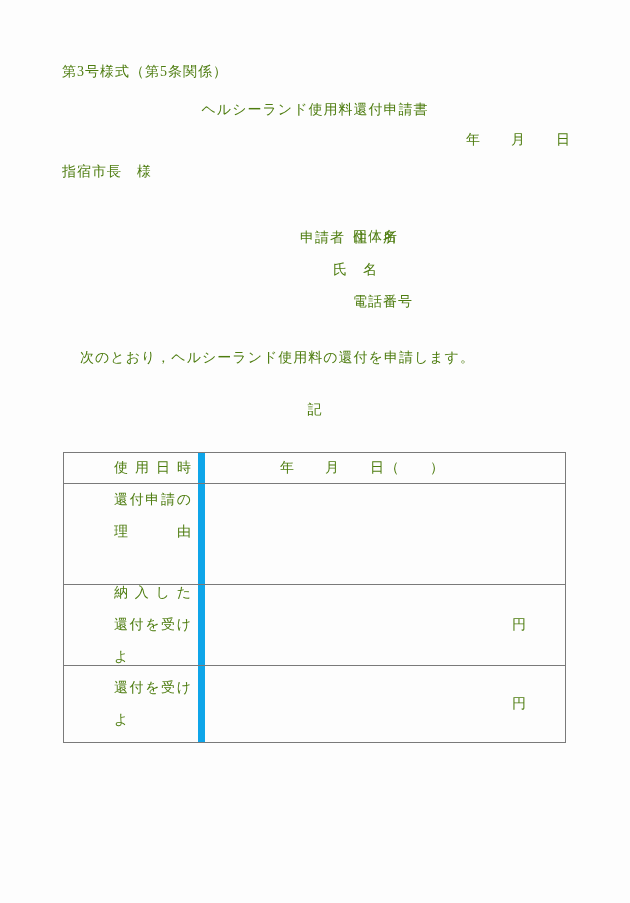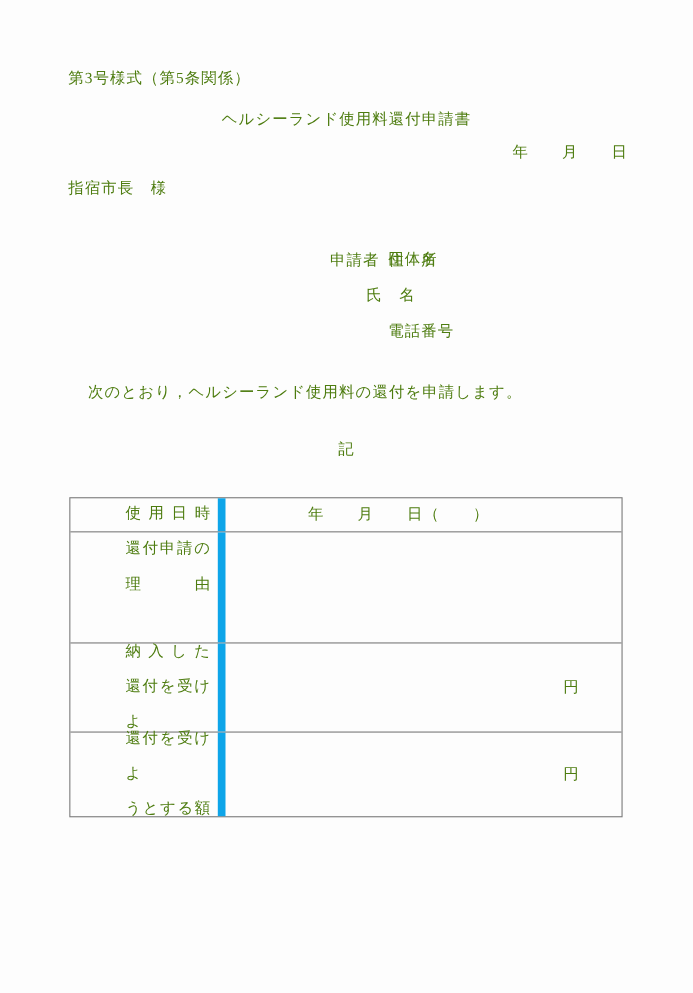--- a/index.html
+++ b/index.html
@@ -103,21 +103,20 @@
         <div class="jline">還付を受けよ</div>
       </div>
       <div class="tvalue v-unit">
         <span>円</span>
       </div>
     </div>
 
     <div class="trow r4">
       <div class="tlabel">
         <div class="jline">還付を受けよ</div>
-        <div class="jline">うとする額</div>
       </div>
       <div class="tvalue v-unit">
         <span>円</span>
       </div>
     </div>
 
 
   </div>
 </div>
 

